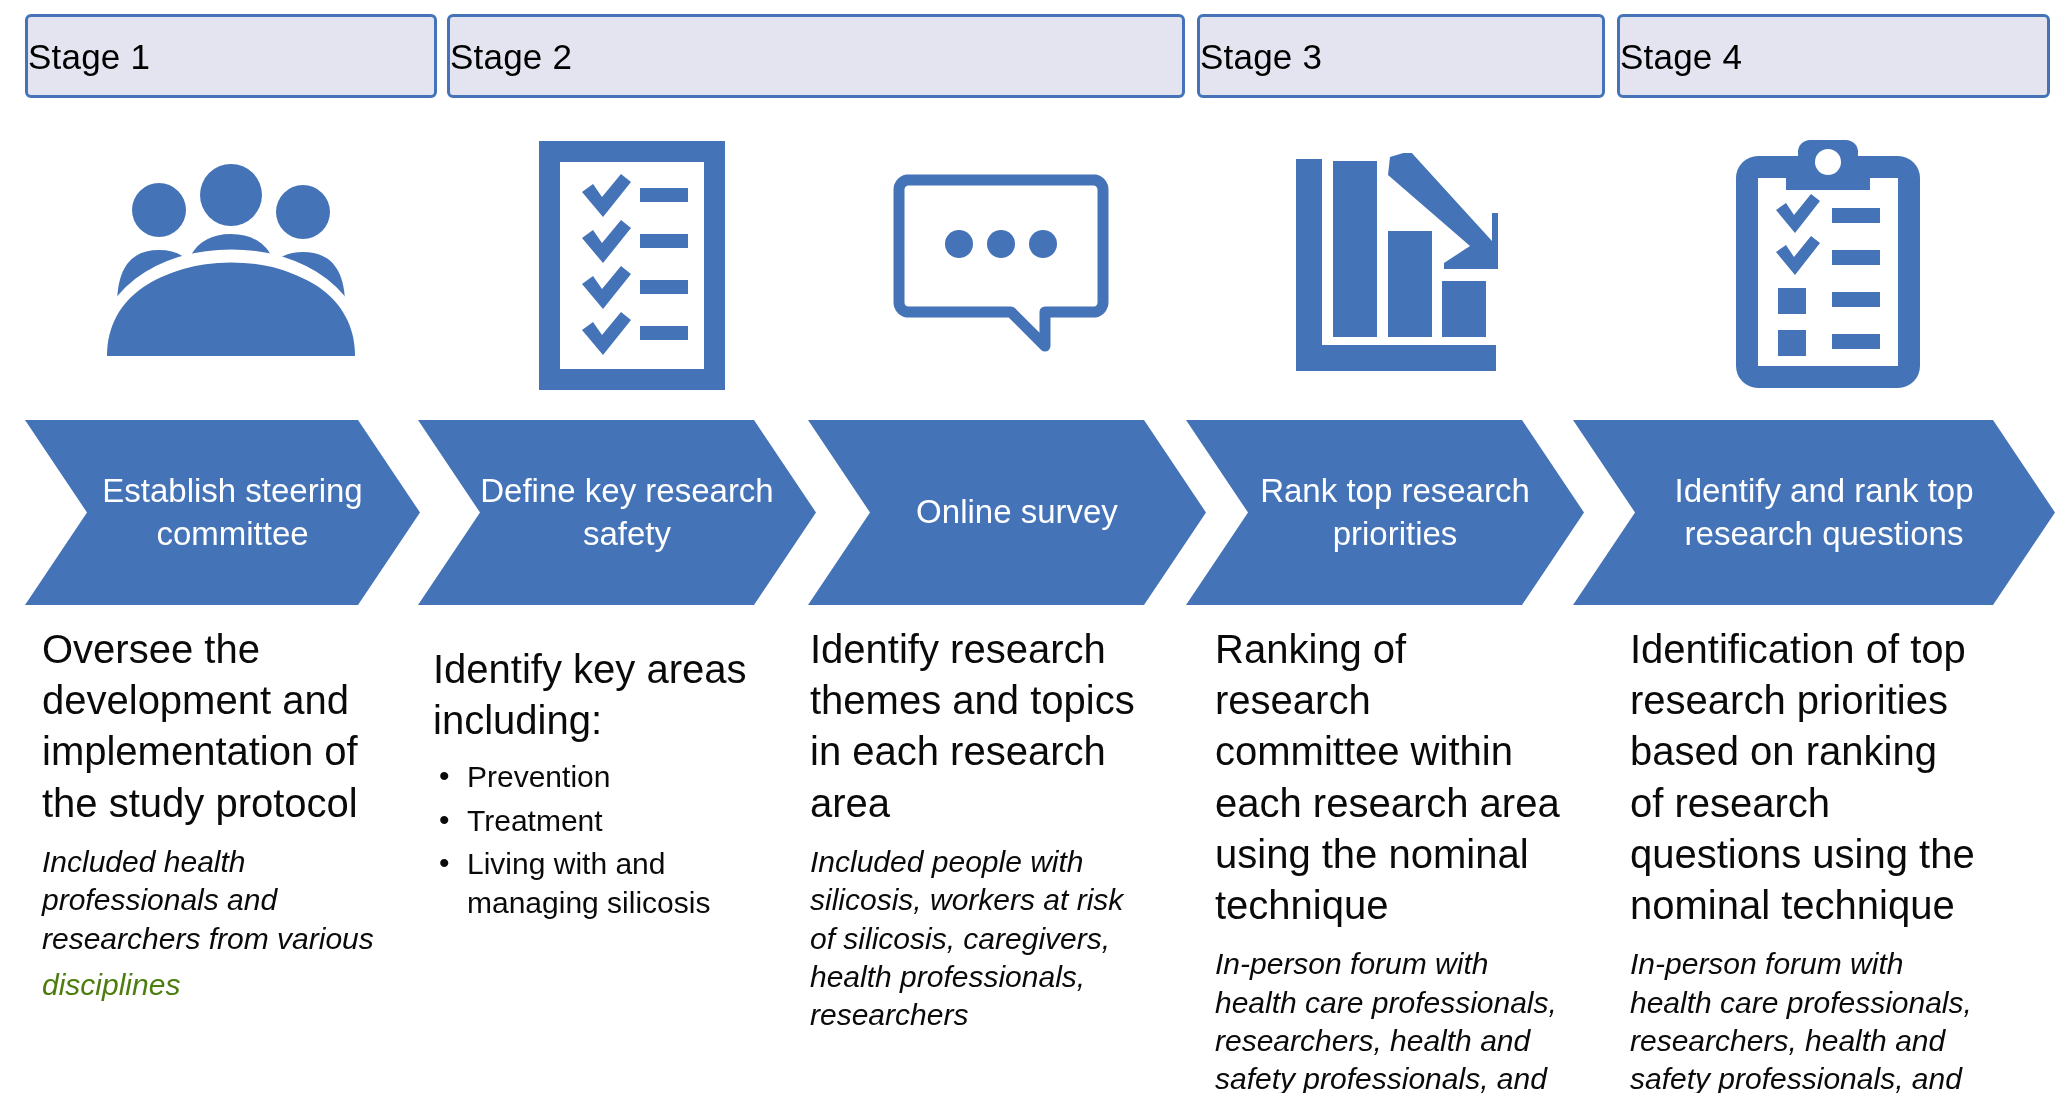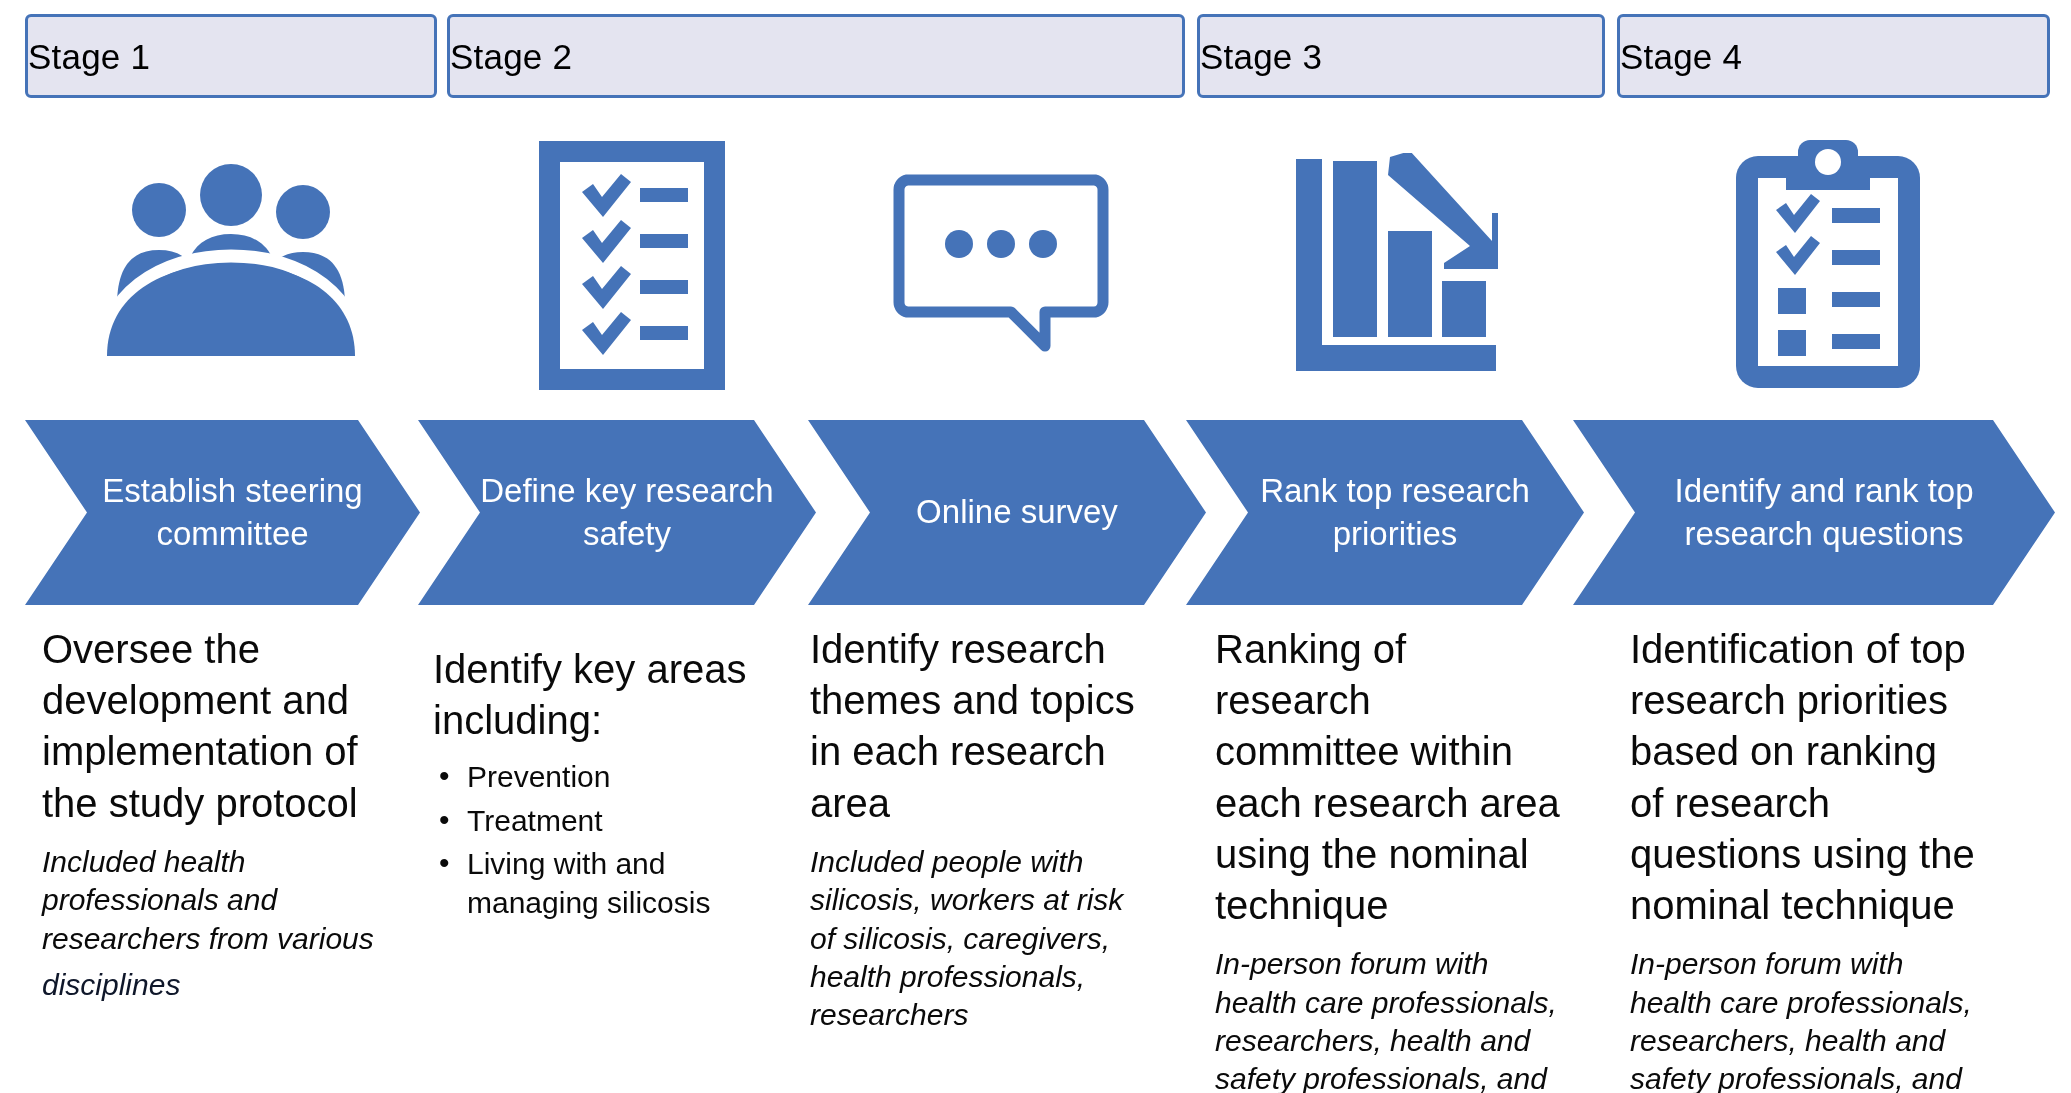--- a/index.html
+++ b/index.html
@@ -121,21 +121,21 @@
     font-size: 30px;
     line-height: 1.28;
     color: #0a0a0a;
     font-family: "Liberation Sans", sans-serif;
     font-style: italic;
     margin-top: 14px;
   }
   .desc-italic-tail {
     font-size: 30px;
     line-height: 1.28;
-    color: #0f172a;
+    color: #4d7c0f;
     font-family: "Liberation Sans", sans-serif;
     font-style: italic;
     margin-top: 8px;
   }
   .bullet-list {
     list-style: none;
     margin-top: 12px;
   }
   .bullet-list li {
     position: relative;

